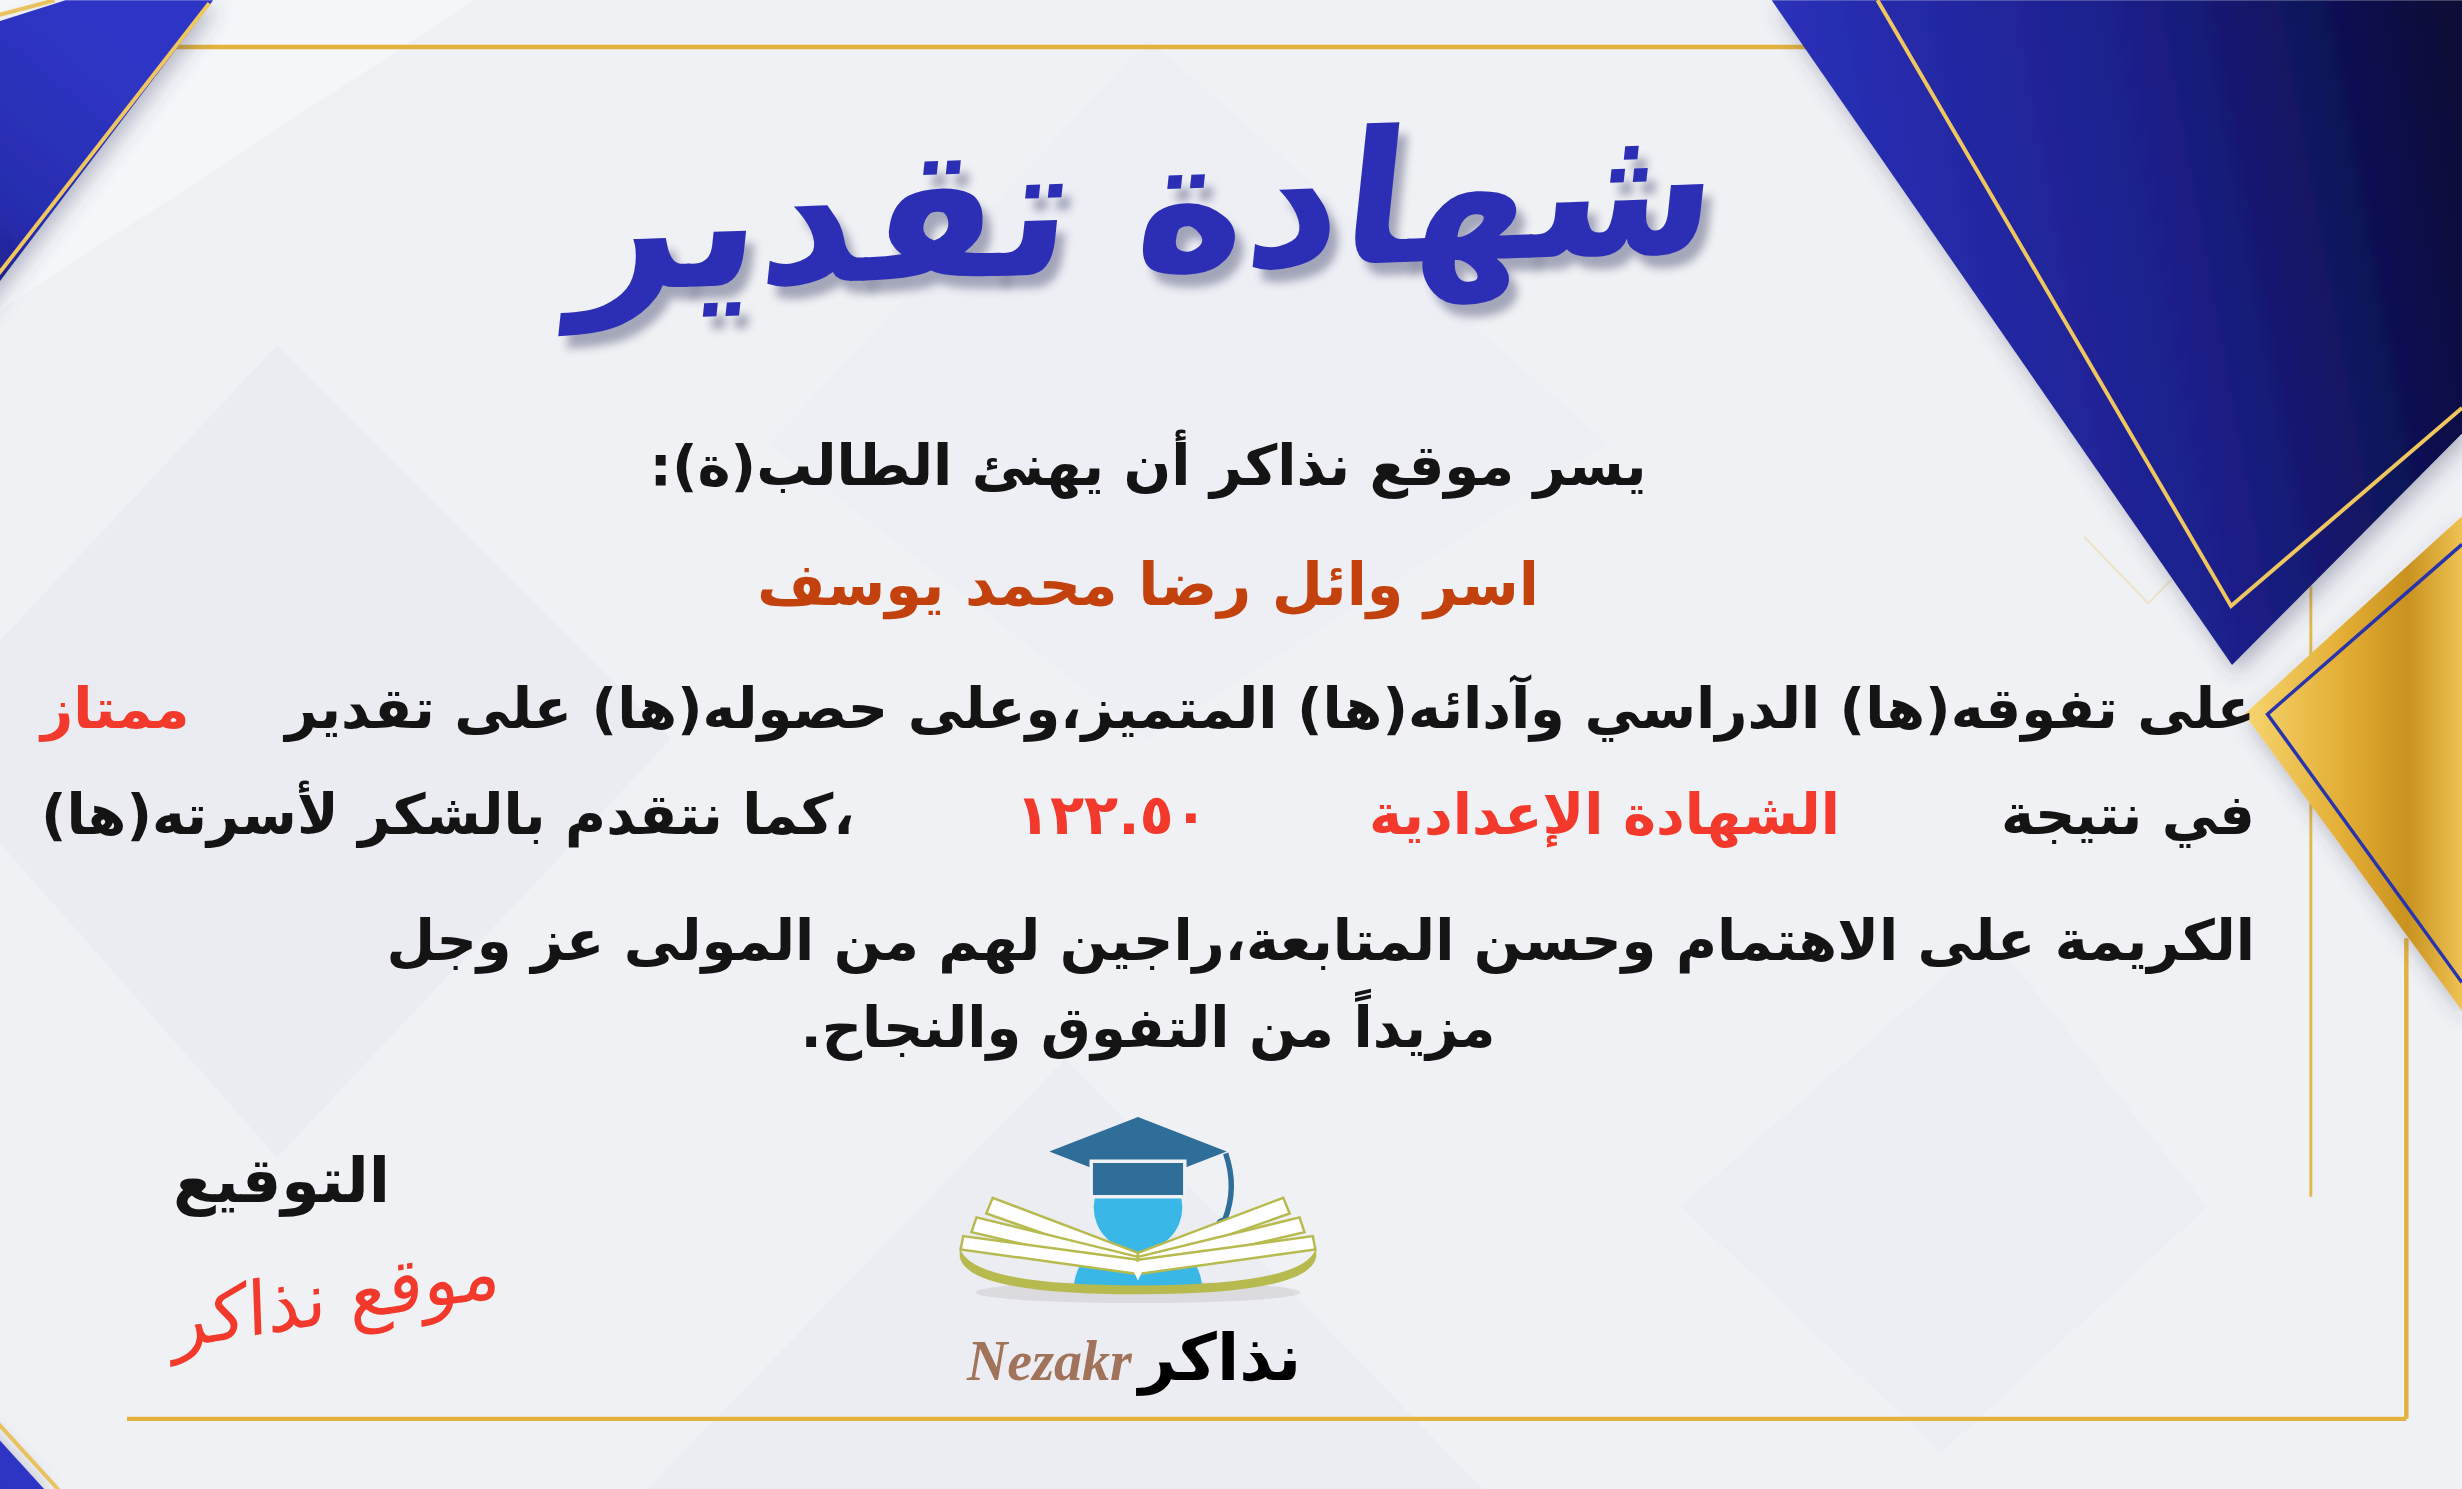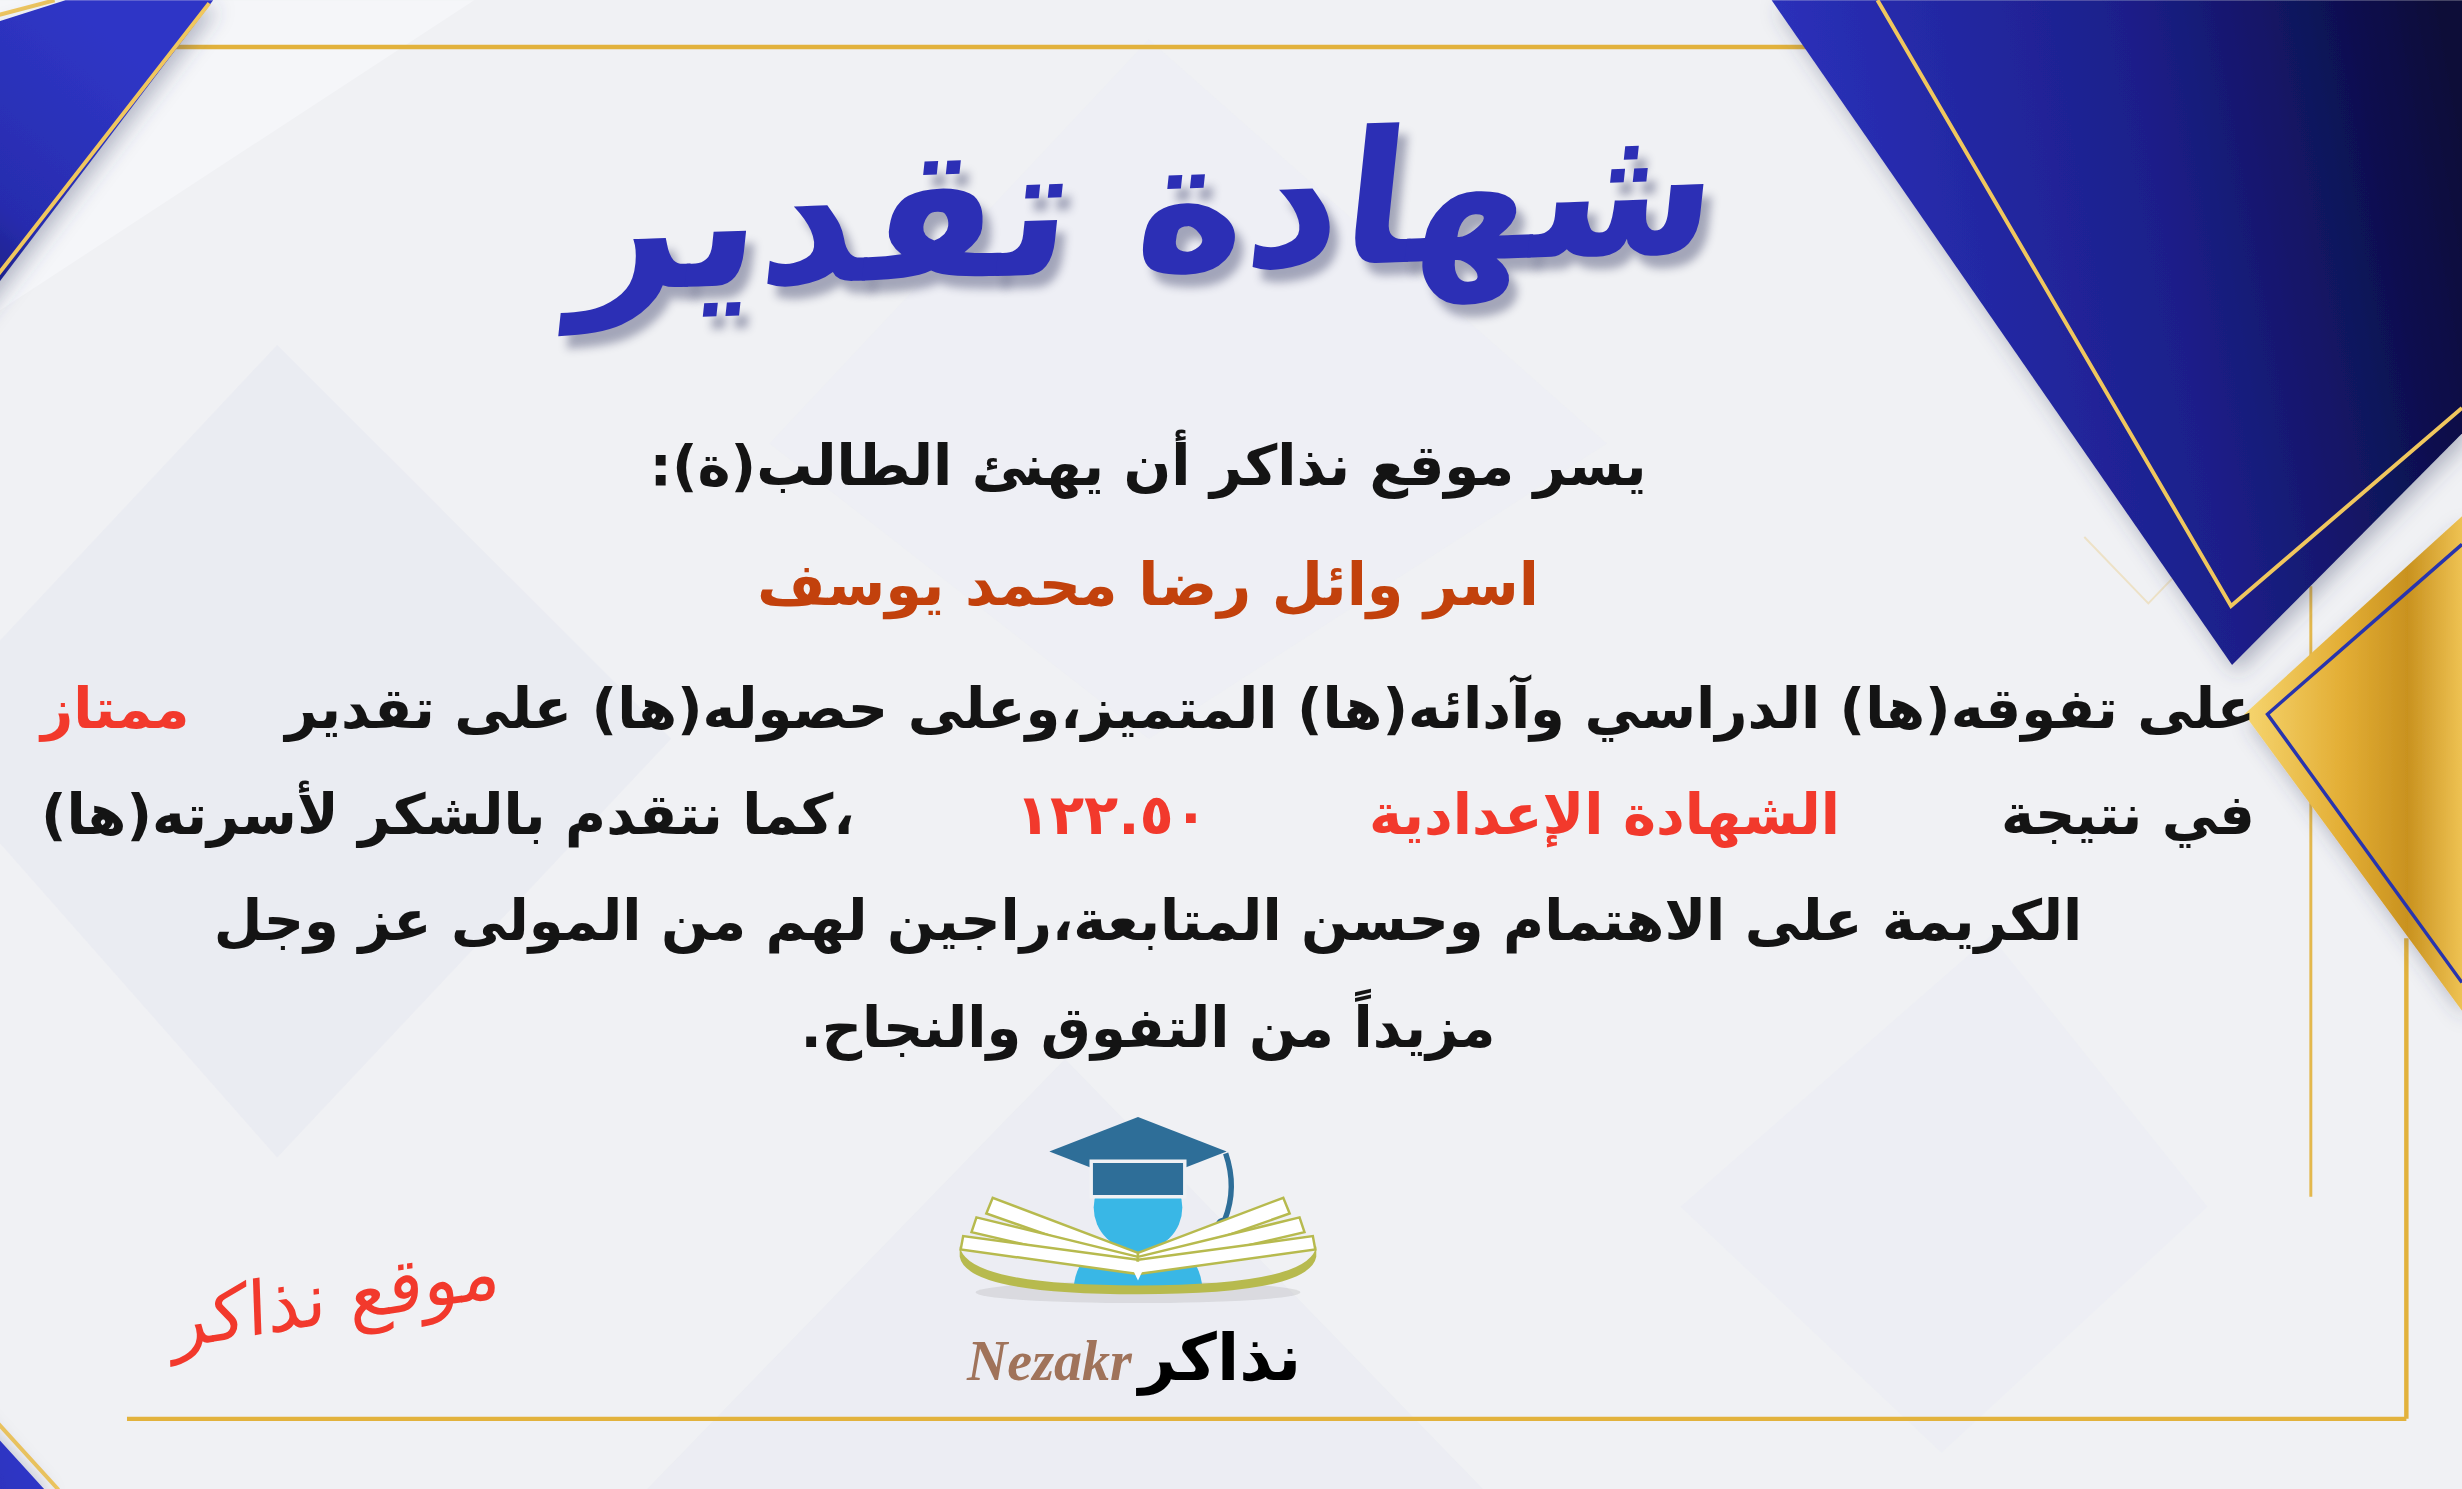--- a/index.html
+++ b/index.html
@@ -19,21 +19,21 @@
     letter-spacing:-3px;
     line-height:1.6;
   }
   .line{position:absolute;left:207px;right:207px;color:#141414;font-weight:bold;font-size:56px;line-height:1.32;}
   .center{text-align:center;}
   .intro{top:429px;}
   .name{top:546px;color:#c2410c;font-size:59px;}
   .row{display:flex;flex-direction:row;align-items:baseline;}
   .l1{top:672px;justify-content:space-between;}
   .l2{top:778px;justify-content:space-between;}
-  .l3{top:884px;}
+  .l3{top:904px;text-align:right;}
   .l4{top:991px;}
   .red{color:#f2392c;}
   .sig-label{position:absolute;left:339px;top:1144px;font-size:62px;font-weight:bold;color:#141414;}
   .sig-script{
     position:absolute;left:315px;top:1241px;width:374px;text-align:center;
     font-size:74px;color:#f2392c;
     transform:rotate(-9deg) skewX(-7deg);
     line-height:1.5;
   }
   .logo{position:absolute;left:1107px;top:1114px;width:394px;height:197px;}
@@ -136,20 +136,21 @@
       <span>في نتيجة</span>
       <span class="red">الشهادة الإعدادية</span>
       <span class="red">١٢٢.٥٠</span>
       <span>،كما نتقدم بالشكر لأسرته(ها)</span>
     </div>
 
     <div class="line center l3">الكريمة على الاهتمام وحسن المتابعة،راجين لهم من المولى عز وجل</div>
 
     <div class="line center l4">مزيداً من التفوق والنجاح.</div>
 
+    <div class="sig-label">التوقيع</div>
 
     <div class="sig-script">موقع نذاكر</div>
 
     <svg class="logo" viewBox="0 0 800 400" aria-hidden="true">
 
       <ellipse cx="400" cy="362" rx="330" ry="22" fill="rgba(60,60,50,0.10)"></ellipse>
 
       <path d="M270,345 Q285,250 400,250 Q515,250 530,345 L400,360 Z" fill="#39b7e6"></path>
 
       <ellipse cx="400" cy="190" rx="90" ry="88" fill="#39b7e6"></ellipse>

